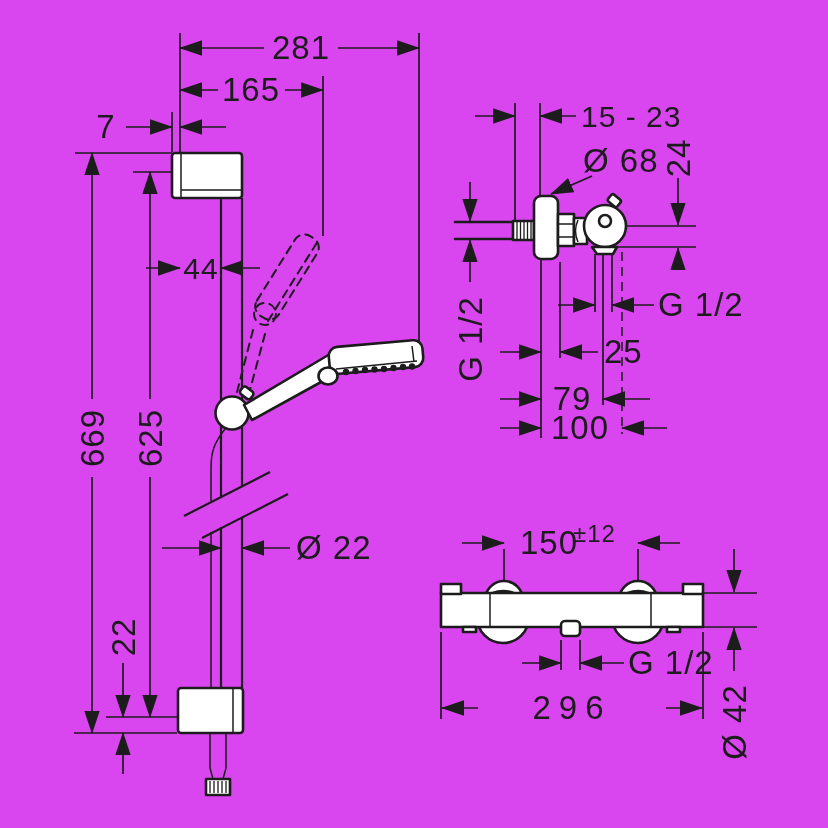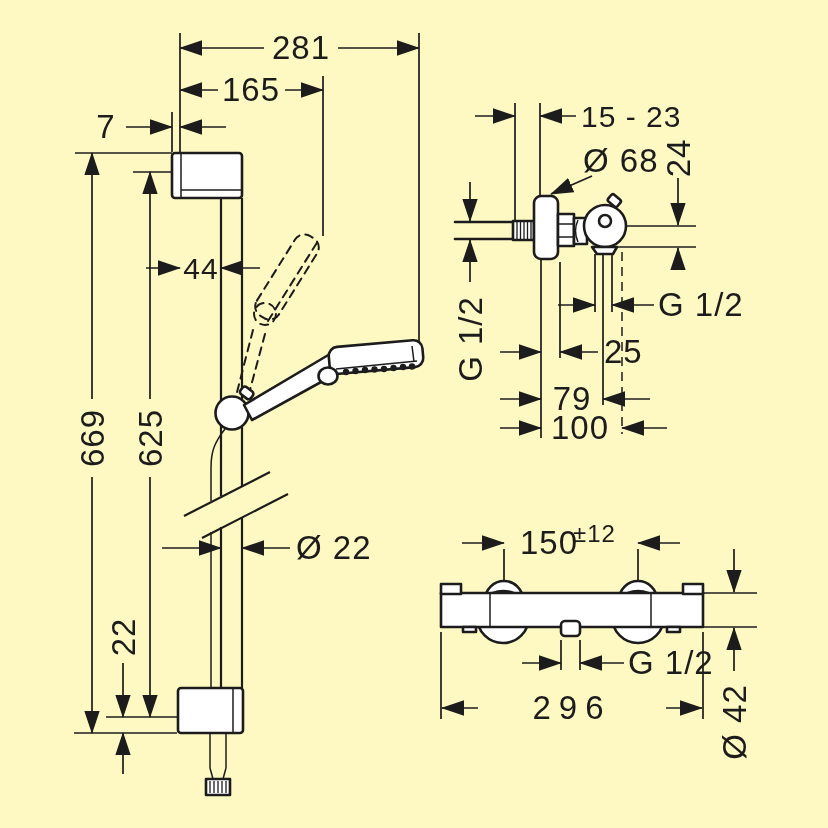--- a/index.html
+++ b/index.html
@@ -1,16 +1,16 @@
 <!DOCTYPE html>
 <html><head>
 <meta charset="utf-8">
 <style>
   html,body{margin:0;padding:0;background:#ffffff;}
-  .stage{width:828px;height:828px;position:relative;background:#fef9c3;overflow:hidden;}
+  .stage{width:828px;height:828px;position:relative;background:#d946ef;overflow:hidden;}
   svg{display:block;}
   .out{stroke:#1c1c1c;stroke-width:2.6;fill:#ffffff;stroke-linejoin:round;stroke-linecap:round;}
   .outn{stroke:#1c1c1c;stroke-width:2.6;fill:none;stroke-linejoin:round;stroke-linecap:round;}
   .thin{stroke:#1c1c1c;stroke-width:1.5;fill:none;}
   .hatch{stroke:#1c1c1c;stroke-width:1.3;fill:none;}
   .dim{stroke:#1c1c1c;stroke-width:1.7;fill:none;}
   .dimdash{stroke:#1c1c1c;stroke-width:1.5;fill:none;stroke-dasharray:9 6;}
   .dash{stroke:#1c1c1c;stroke-width:2;fill:none;stroke-dasharray:8 6;stroke-linecap:round;}
   .rail{stroke:#1c1c1c;stroke-width:2.2;fill:none;}
   text{font-family:"Liberation Sans", sans-serif;font-size:33px;fill:#1c1c1c;letter-spacing:1px;}

